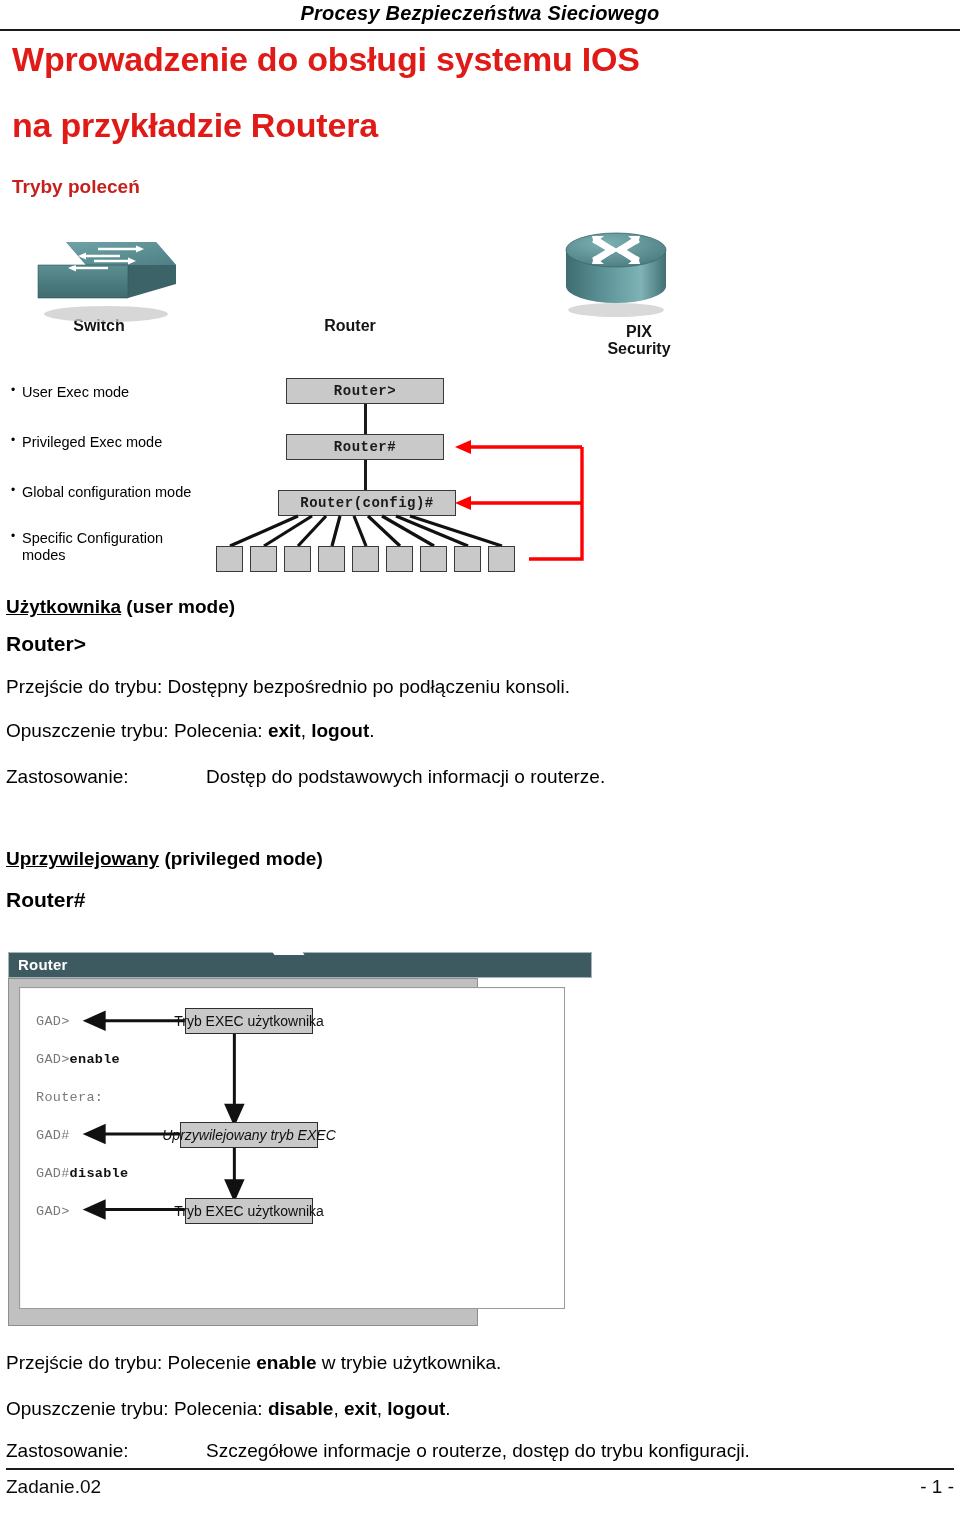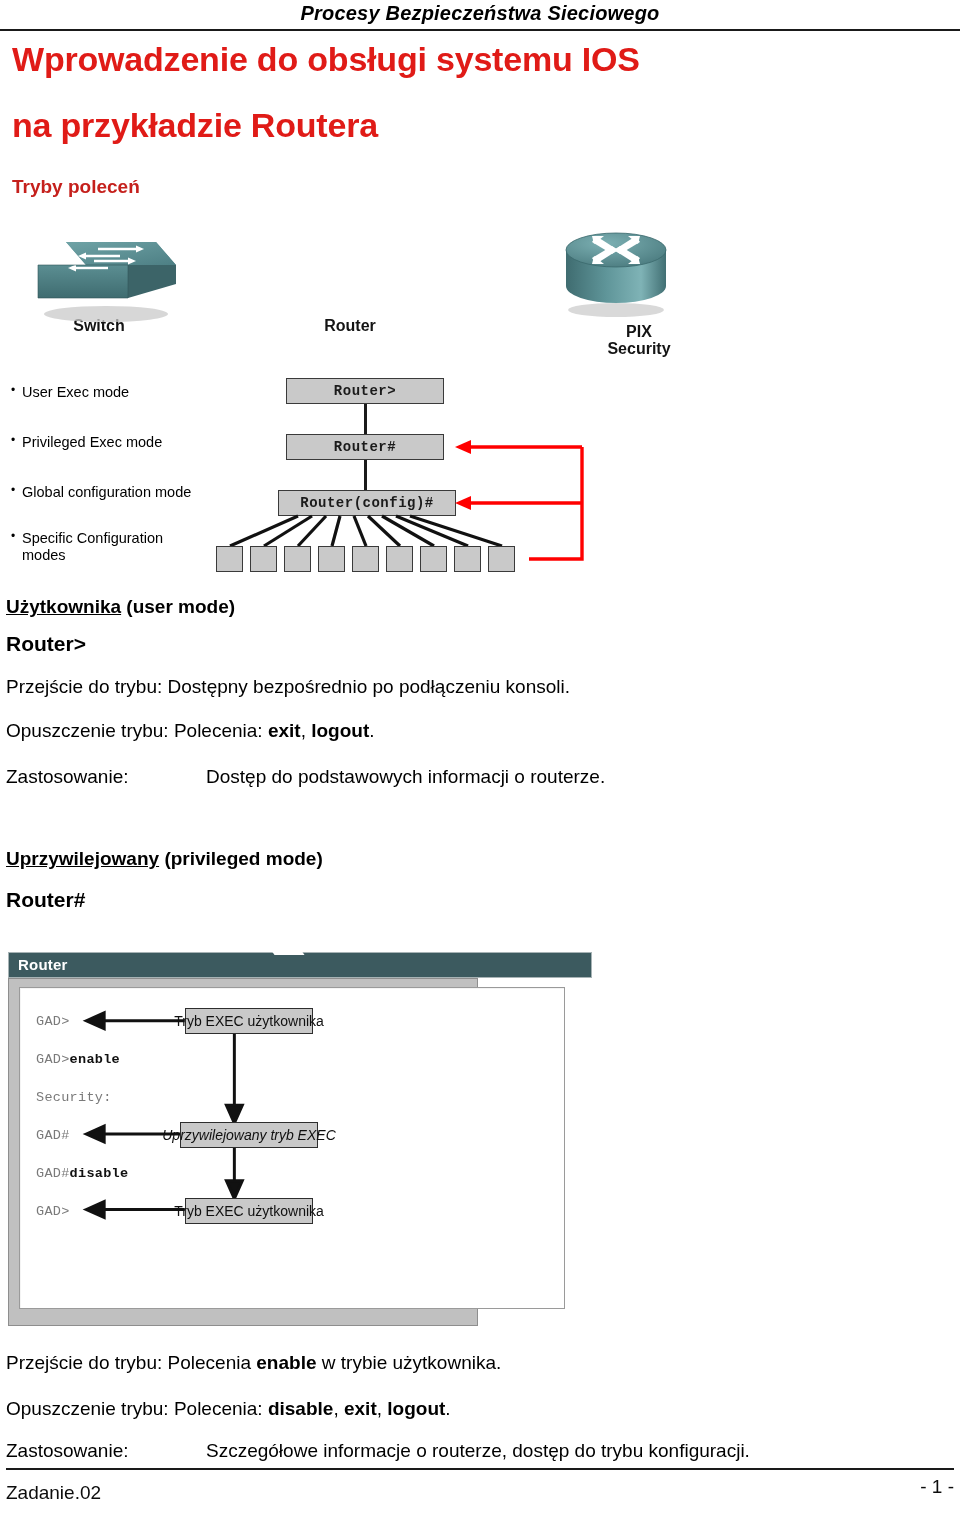--- a/index.html
+++ b/index.html
@@ -265,21 +265,20 @@
     width: 948px;
     height: 0;
     border-top: 2px solid #1a1a1a;
   }
   .footer-left {
     position: absolute;
     left: 6px;
     top: 1476px;
     font-size: 19px;
     color: #0c0c0c;
-    margin-top: 6px;
   }
   .footer-right {
     position: absolute;
     right: 6px;
     top: 1476px;
     font-size: 19px;
     color: #0c0c0c;
   }
 </style>
 </head>
@@ -447,21 +446,21 @@
   <div class="rw-titlebar">
     <div class="rw-titlebar-notch"></div>
   </div>
   <div class="rw-title">Router</div>
 
   <div class="rw-outer">
     <div class="rw-bevel">
 
       <div class="term-line" style="left:16px; top:26px">GAD&gt;</div>
       <div class="term-line" style="left:16px; top:64px"><span>GAD&gt;</span><b>enable</b></div>
-      <div class="term-line" style="left:16px; top:102px">Security:</div>
+      <div class="term-line" style="left:16px; top:102px">Routera:</div>
       <div class="term-line" style="left:16px; top:140px">GAD#</div>
       <div class="term-line" style="left:16px; top:178px"><span>GAD#</span><b>disable</b></div>
       <div class="term-line" style="left:16px; top:216px">GAD&gt;</div>
 
       <svg class="rw-canvas" viewBox="0 0 546 322">
         <g stroke="#111111" stroke-width="3" fill="#111111">
           <line x1="165" y1="33" x2="78" y2="33"></line>
           <polygon points="66,33 84,25 84,41"></polygon>
           <line x1="165" y1="147" x2="78" y2="147"></line>
           <polygon points="66,147 84,139 84,155"></polygon>
@@ -475,21 +474,21 @@
       </svg>
 
       <div class="flow-box" style="left:165px; top:20px;  width:128px; height:26px;">Tryb EXEC użytkownika</div>
       <div class="flow-box" style="left:160px; top:134px; width:138px; height:26px;font-style:italic;">Uprzywilejowany tryb EXEC</div>
       <div class="flow-box" style="left:165px; top:210px; width:128px; height:26px;">Tryb EXEC użytkownika</div>
     </div>
   </div>
 </div>
 
 <div class="txt" style="top:1352px">
-  <span>Przejście do trybu: Polecenia</span>
+  <span>Przejście do trybu: Polecenie</span>
   <b>enable</b>
   <span>w trybie użytkownika.</span>
 </div>
 <div class="txt" style="top:1398px">
   <span>Opuszczenie trybu: Polecenia:</span>
   <b>disable</b>,
   <b>exit</b>,
   <b>logout</b><span>.</span>
 </div>
 <div class="txt" style="top:1440px">

